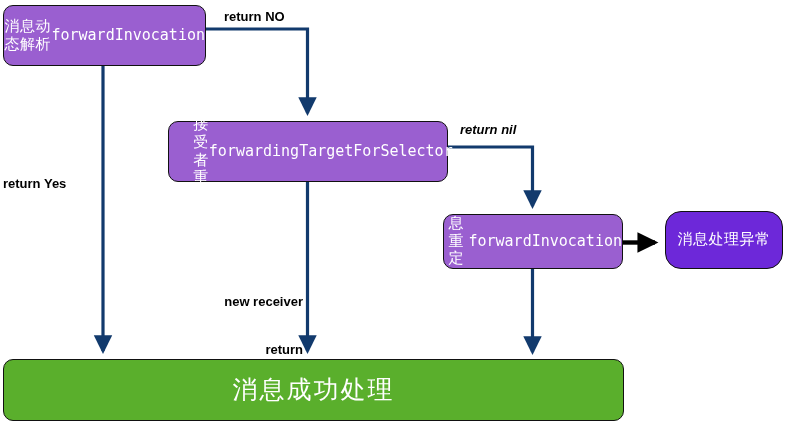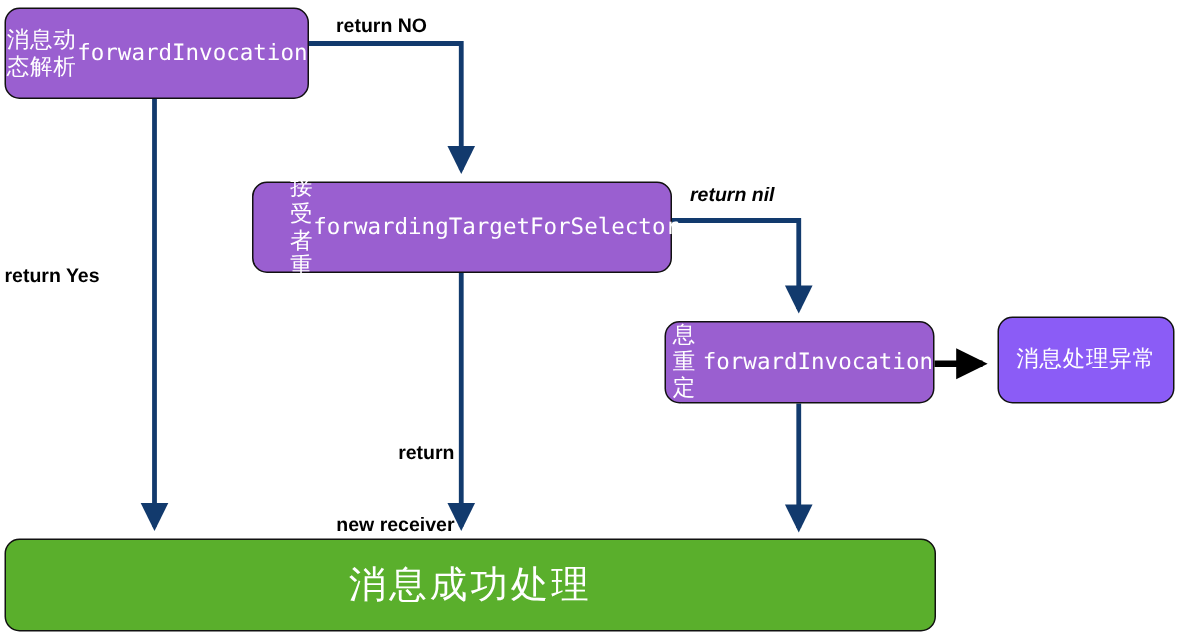--- a/index.html
+++ b/index.html
@@ -43,21 +43,21 @@
   }
   .node .code {
     color: #ffffff;
     font-family: "DejaVu Sans Mono", monospace;
     font-size: 15px;
     font-weight: 400;
     letter-spacing: 0px;
     margin-top: 1px;
   }
   .node-purple { background: #9a5fd0; }
-  .node-red    { background: #8b5cf6; }
+  .node-red    { background: #6d28d9; border-radius: 16px; }
   .node-green  { background: #5aaf2c; text-align: center; }
 
   #node-resolve { left: 3px;   top: 5px;   width: 203px; height: 61px; }
   #node-forwarding-target { left: 168px; top: 121px; width: 280px; height: 61px; padding-left: 30px; }
   #node-forward-invocation { left: 443px; top: 214px; width: 180px; height: 55px; justify-content: center; }
   #node-exception { left: 665px; top: 211px; width: 118px; height: 58px; }
   #node-success { left: 3px; top: 359px; width: 621px; height: 62px; }
 
   #node-success .cn {
     font-size: 25px;
@@ -135,17 +135,17 @@
     <div class="cn">消息成功处理</div>
   </div>
 
   <div class="edge-label" id="label-return-no">return NO</div>
 
   <div class="edge-label" id="label-return-yes">return Yes</div>
 
   <div class="edge-label" id="label-return-nil">return nil</div>
 
   <div class="edge-label" id="label-return-new-receiver">
+    <div>new receiver</div>
     <div>return</div>
-    <div>new receiver</div>
   </div>
 
 </div>
 
 </body></html>

